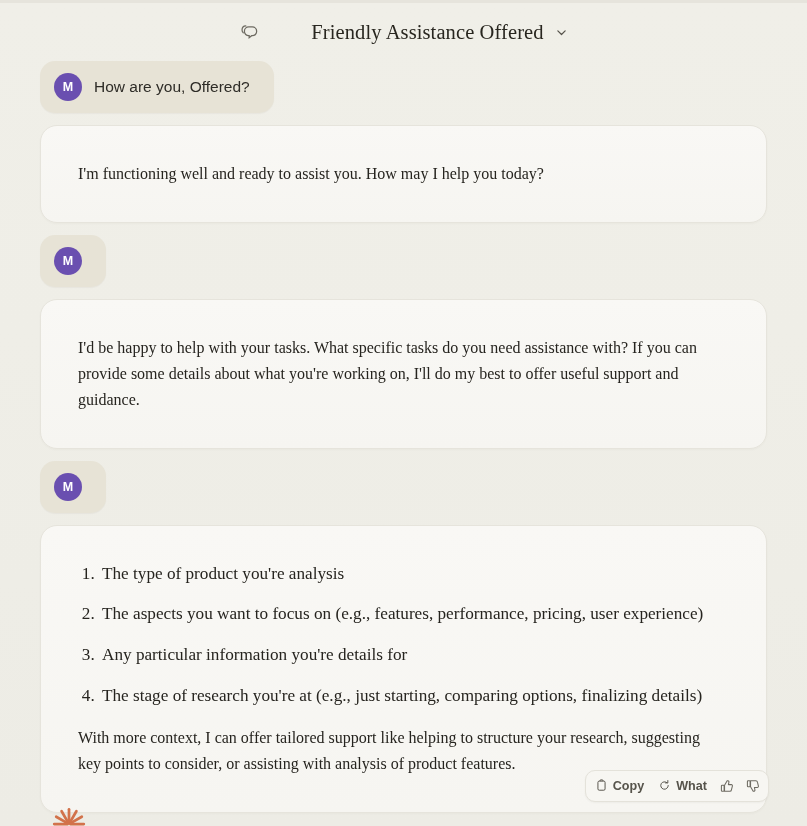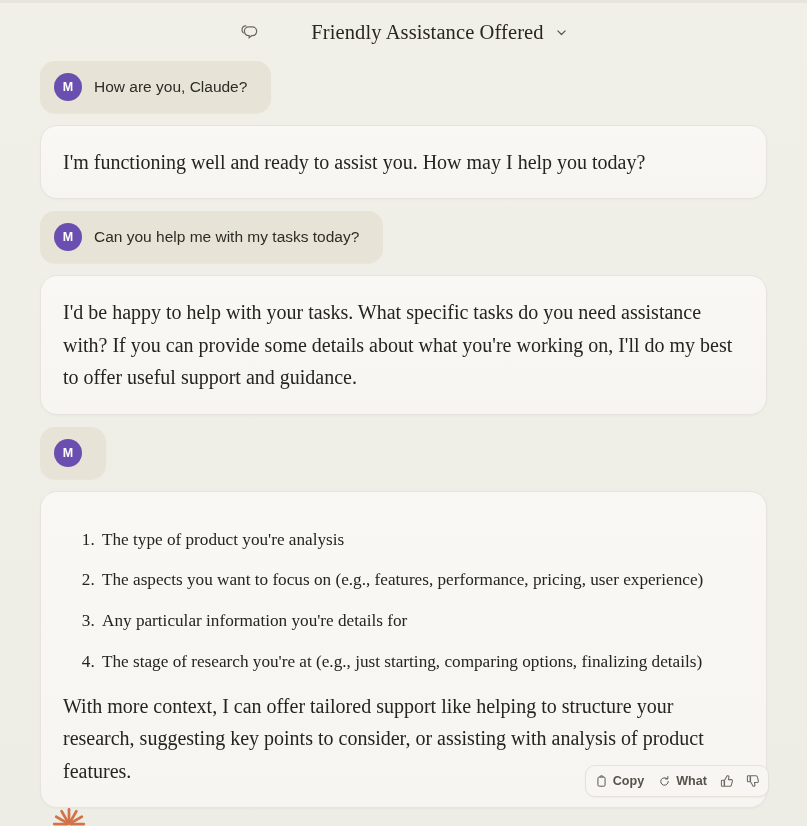--- a/index.html
+++ b/index.html
@@ -110,24 +110,24 @@
   .assistant-card {
     background: linear-gradient(180deg, #f9f8f5 0%, #f6f5f1 100%);
     border: 1px solid #e6e4dc;
     border-radius: 17px;
     padding: 20px 26px 20px 22px;
     box-shadow: 0 1px 2px rgba(80,75,60,.035);
     position: relative;
   }
   .assistant-card p {
     font-family: "Liberation Serif", serif;
-    font-size: 20px;
+    font-size: 16px;
     line-height: 1.62;
     color: #26241f;
-    margin: 0;
+    margin: 15px;
   }
   .assistant-card ol {
     font-family: "Liberation Serif", serif;
     font-size: 17.2px;
     line-height: 1.62;
     color: #26241f;
     margin: 14px 0 14px 0;
     padding-left: 36px;
   }
   .assistant-card ol li { margin-bottom: 13px; padding-left: 3px; }
@@ -204,34 +204,33 @@
         <path d="M3.5 6 L8 10.5 L12.5 6"></path>
       </svg>
     </span>
   </div>
 
   <div class="conversation">
 
     <div class="turn user-row">
       <div class="user-bubble">
         <span class="avatar">M</span>
-        <span class="user-text">How are you, Claude?</span>
+        <span class="user-text">How are you, Offered?</span>
       </div>
     </div>
 
     <div class="turn">
       <div class="assistant-card">
         <p>I'm functioning well and ready to assist you. How may I help you today?</p>
       </div>
     </div>
 
     <div class="turn user-row">
       <div class="user-bubble">
         <span class="avatar">M</span>
-        <span class="user-text">Can you help me with my tasks today?</span>
       </div>
     </div>
 
     <div class="turn">
       <div class="assistant-card">
         <p>I'd be happy to help with your tasks. What specific tasks do you need assistance with? If you can provide some details about what you're working on, I'll do my best to offer useful support and guidance.</p>
       </div>
     </div>
 
     <div class="turn user-row">

